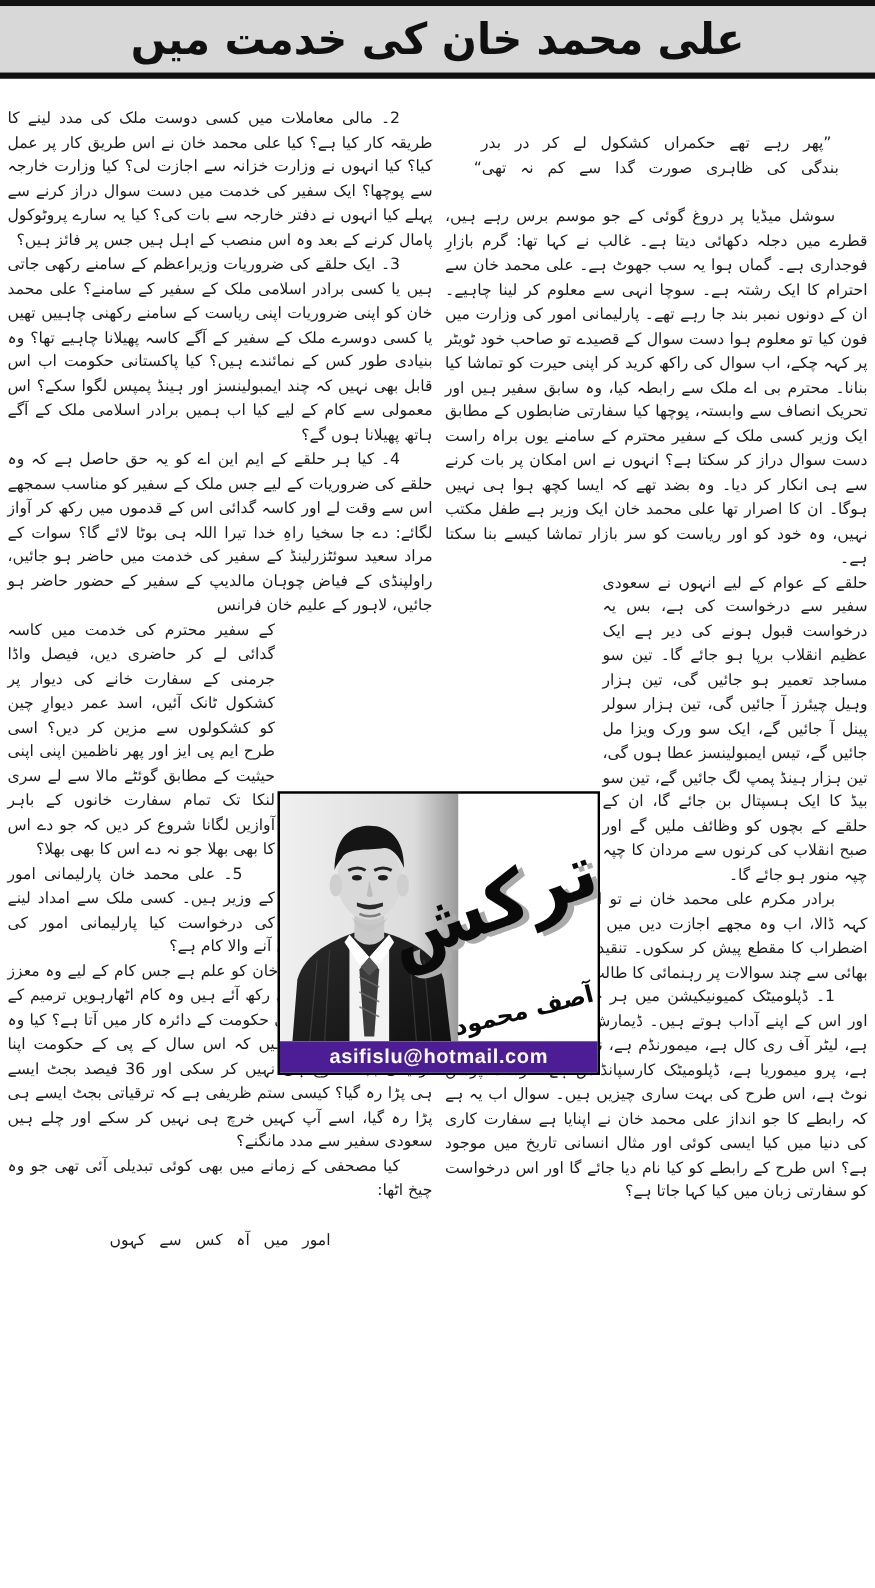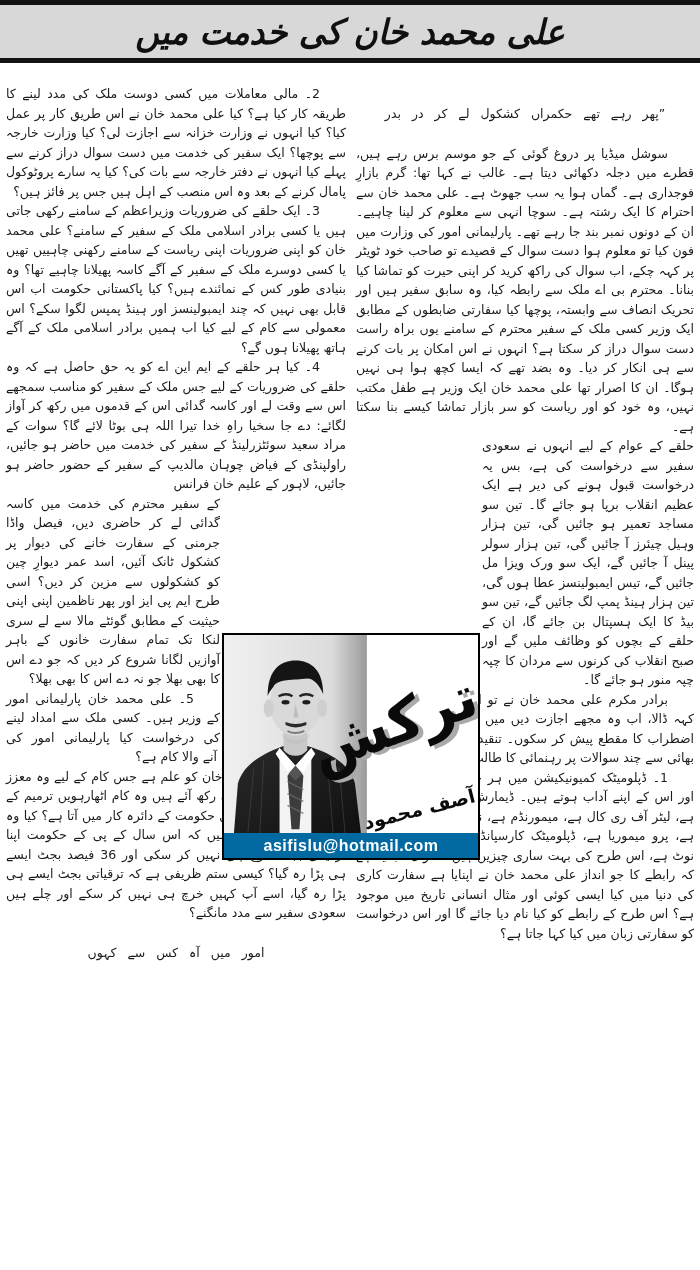--- a/index.html
+++ b/index.html
@@ -2,21 +2,21 @@
 <html lang="ur" dir="rtl"><head>
 <meta charset="utf-8">
 <style>
   html,body{margin:0;padding:0;background:#777;}
   .page{
     position:relative; width:700px; height:1270px; margin:0 auto;
     background:#ffffff; overflow:hidden;
     font-family:"DejaVu Sans",sans-serif; color:#1c1c1c;
   }
   
-  .masthead{position:absolute;top:0;left:0;right:0;height:64px;font-style:italic;}
+  .masthead{position:absolute;top:0;left:0;right:0;height:64px;}
   .rule{position:absolute;left:0;right:0;background:#121212;}
   .rule-top{top:0;height:5px;}
   .rule-bottom{top:58px;height:5px;}
   .mast-band{
     position:absolute;top:5px;left:0;right:0;height:53px;
     background:#d8d8d8; display:flex;align-items:center;justify-content:center;
   }
   .mast-title{
     font-size:33px;font-weight:bold;color:#101010;letter-spacing:0px;
     transform:scaleY(1.05);
@@ -56,21 +56,21 @@
   }
   .author-name{
     position:absolute; bottom:14px; left:2px; right:2px;
     font-size:19px; font-weight:bold; color:#0a0a0a; text-align:center;
     transform:rotate(-14deg);
     white-space:nowrap;
   }
   .photo{width:144px; height:100%; overflow:hidden;}
   .photo svg{display:block;width:100%;height:100%;}
   .email-bar{
-    height:25px; background:#0369a1; color:#fff;
+    height:25px; background:#4c1d95; color:#fff;
     display:flex; align-items:center; justify-content:center;
     font-family:"Liberation Sans",sans-serif; font-weight:bold; font-size:16px;
     direction:ltr; letter-spacing:0.5px;
   }
 </style>
 </head>
 <body>
 
 <div class="page">
 
@@ -78,34 +78,36 @@
     <div class="rule rule-top"></div>
     <div class="mast-band">
       <span class="mast-title">علی محمد خان کی خدمت میں</span>
     </div>
     <div class="rule rule-bottom"></div>
   </header>
 
   <div class="col col-right">
       <div class="verse">
         <div class="verse-line">”پھر رہے تھے حکمراں کشکول لے کر در بدر</div>
+        <div class="verse-line">بندگی کی ظاہری صورت گدا سے کم نہ تھی“</div>
       </div>
       <p class="para">سوشل میڈیا پر دروغ گوئی کے جو موسم برس رہے ہیں، قطرے میں دجلہ دکھائی دیتا ہے۔ غالب نے کہا تھا: گرم بازارِ فوجداری ہے۔ گماں ہوا یہ سب جھوٹ ہے۔ علی محمد خان سے احترام کا ایک رشتہ ہے۔ سوچا انہی سے معلوم کر لینا چاہیے۔ ان کے دونوں نمبر بند جا رہے تھے۔ پارلیمانی امور کی وزارت میں فون کیا تو معلوم ہوا دست سوال کے قصیدے تو صاحب خود ٹویٹر پر کہہ چکے، اب سوال کی راکھ کرید کر اپنی حیرت کو تماشا کیا بنانا۔ محترم بی اے ملک سے رابطہ کیا، وہ سابق سفیر ہیں اور تحریک انصاف سے وابستہ، پوچھا کیا سفارتی ضابطوں کے مطابق ایک وزیر کسی ملک کے سفیر محترم کے سامنے یوں براہ راست دست سوال دراز کر سکتا ہے؟ انہوں نے اس امکان پر بات کرنے سے ہی انکار کر دیا۔ وہ بضد تھے کہ ایسا کچھ ہوا ہی نہیں ہوگا۔ ان کا اصرار تھا علی محمد خان ایک وزیر ہے طفل مکتب نہیں، وہ خود کو اور ریاست کو سر بازار تماشا کیسے بنا سکتا ہے۔</p>
       <p class="para cutout-left">حلقے کے عوام کے لیے انہوں نے سعودی سفیر سے درخواست کی ہے، بس یہ درخواست قبول ہونے کی دیر ہے ایک عظیم انقلاب برپا ہو جائے گا۔ تین سو مساجد تعمیر ہو جائیں گی، تین ہزار وہیل چیئرز آ جائیں گی، تین ہزار سولر پینل آ جائیں گے، ایک سو ورک ویزا مل جائیں گے، تیس ایمبولینسز عطا ہوں گی، تین ہزار ہینڈ پمپ لگ جائیں گے، تین سو بیڈ کا ایک ہسپتال بن جائے گا، ان کے حلقے کے بچوں کو وظائف ملیں گے اور صبح انقلاب کی کرنوں سے مردان کا چپہ چپہ منور ہو جائے گا۔</p>
       <p class="para">برادر مکرم علی محمد خان نے تو اپنی کامرانیوں کا مطلع کہہ ڈالا، اب وہ مجھے اجازت دیں میں ان کی خدمت میں اپنے اضطراب کا مقطع پیش کر سکوں۔ تنقید مقصود نہیں، میں اپنے بھائی سے چند سوالات پر رہنمائی کا طالب ہوں۔</p>
       <p class="para">1۔ ڈپلومیٹک کمیونیکیشن میں ہر چیز طے شدہ ہوتی ہے اور اس کے اپنے آداب ہوتے ہیں۔ ڈیمارش ہے، لیٹر آف کریڈنس ہے، لیٹر آف ری کال ہے، میمورنڈم ہے، نان پیپر ہے، نوٹ وربائل ہے، پرو میموریا ہے، ڈپلومیٹک کارسپانڈنس ہے، فرسٹ پرسن نوٹ ہے، اس طرح کی بہت ساری چیزیں ہیں۔ سوال اب یہ ہے کہ رابطے کا جو انداز علی محمد خان نے اپنایا ہے سفارت کاری کی دنیا میں کیا ایسی کوئی اور مثال انسانی تاریخ میں موجود ہے؟ اس طرح کے رابطے کو کیا نام دیا جائے گا اور اس درخواست کو سفارتی زبان میں کیا کہا جاتا ہے؟</p>
     </div>
 
   <div class="col col-left">
       <p class="para">2۔ مالی معاملات میں کسی دوست ملک کی مدد لینے کا طریقہ کار کیا ہے؟ کیا علی محمد خان نے اس طریق کار پر عمل کیا؟ کیا انہوں نے وزارت خزانہ سے اجازت لی؟ کیا وزارت خارجہ سے پوچھا؟ ایک سفیر کی خدمت میں دست سوال دراز کرنے سے پہلے کیا انہوں نے دفتر خارجہ سے بات کی؟ کیا یہ سارے پروٹوکول پامال کرنے کے بعد وہ اس منصب کے اہل ہیں جس پر فائز ہیں؟</p>
       <p class="para">3۔ ایک حلقے کی ضروریات وزیراعظم کے سامنے رکھی جاتی ہیں یا کسی برادر اسلامی ملک کے سفیر کے سامنے؟ علی محمد خان کو اپنی ضروریات اپنی ریاست کے سامنے رکھنی چاہییں تھیں یا کسی دوسرے ملک کے سفیر کے آگے کاسہ پھیلانا چاہیے تھا؟ وہ بنیادی طور کس کے نمائندے ہیں؟ کیا پاکستانی حکومت اب اس قابل بھی نہیں کہ چند ایمبولینسز اور ہینڈ پمپس لگوا سکے؟ اس معمولی سے کام کے لیے کیا اب ہمیں برادر اسلامی ملک کے آگے ہاتھ پھیلانا ہوں گے؟</p>
       <p class="para">4۔ کیا ہر حلقے کے ایم این اے کو یہ حق حاصل ہے کہ وہ حلقے کی ضروریات کے لیے جس ملک کے سفیر کو مناسب سمجھے اس سے وقت لے اور کاسہ گدائی اس کے قدموں میں رکھ کر آواز لگائے: دے جا سخیا راہِ خدا تیرا اللہ ہی بوٹا لائے گا؟ سوات کے مراد سعید سوئٹزرلینڈ کے سفیر کی خدمت میں حاضر ہو جائیں، راولپنڈی کے فیاض چوہان مالدیپ کے سفیر کے حضور حاضر ہو جائیں، لاہور کے علیم خان فرانس</p>
       <p class="para cutout-right">کے سفیر محترم کی خدمت میں کاسہ گدائی لے کر حاضری دیں، فیصل واڈا جرمنی کے سفارت خانے کی دیوار پر کشکول ٹانک آئیں، اسد عمر دیوارِ چین کو کشکولوں سے مزین کر دیں؟ اسی طرح ایم پی ایز اور پھر ناظمین اپنی اپنی حیثیت کے مطابق گوئٹے مالا سے لے سری لنکا تک تمام سفارت خانوں کے باہر آوازیں لگانا شروع کر دیں کہ جو دے اس کا بھی بھلا جو نہ دے اس کا بھی بھلا؟</p>
       <p class="para">5۔ علی محمد خان پارلیمانی امور کے وزیر ہیں۔ کسی ملک سے امداد لینے کی درخواست کیا پارلیمانی امور کی وزارت کے دائرہ کار میں آنے والا کام ہے؟</p>
       <p class="para">6۔ کیا علی محمد خان کو علم ہے جس کام کے لیے وہ معزز سفیر کے حضور کشکول رکھ آئے ہیں وہ کام اٹھارہویں ترمیم کے بعد ان کی بجائے صوبائی حکومت کے دائرہ کار میں آتا ہے؟ کیا وہ اس حقیقت سے آگاہ ہیں کہ اس سال کے پی کے حکومت اپنا ترقیاتی بجٹ خرچ ہی نہیں کر سکی اور 36 فیصد بجٹ ایسے ہی پڑا رہ گیا؟ کیسی ستم ظریفی ہے کہ ترقیاتی بجٹ ایسے ہی پڑا رہ گیا، اسے آپ کہیں خرچ ہی نہیں کر سکے اور چلے ہیں سعودی سفیر سے مدد مانگنے؟</p>
+      <p class="para">کیا مصحفی کے زمانے میں بھی کوئی تبدیلی آئی تھی جو وہ چیخ اٹھا:</p>
       <div class="verse">
         <div class="verse-line">امور میں آہ کس سے کہوں</div>
       </div>
     </div>
 
   <aside class="author-box">
     <div class="author-top">
       <div class="calligraphy">
         <div class="column-logo">ترکش</div>
         <div class="author-name">آصف محمود</div>

